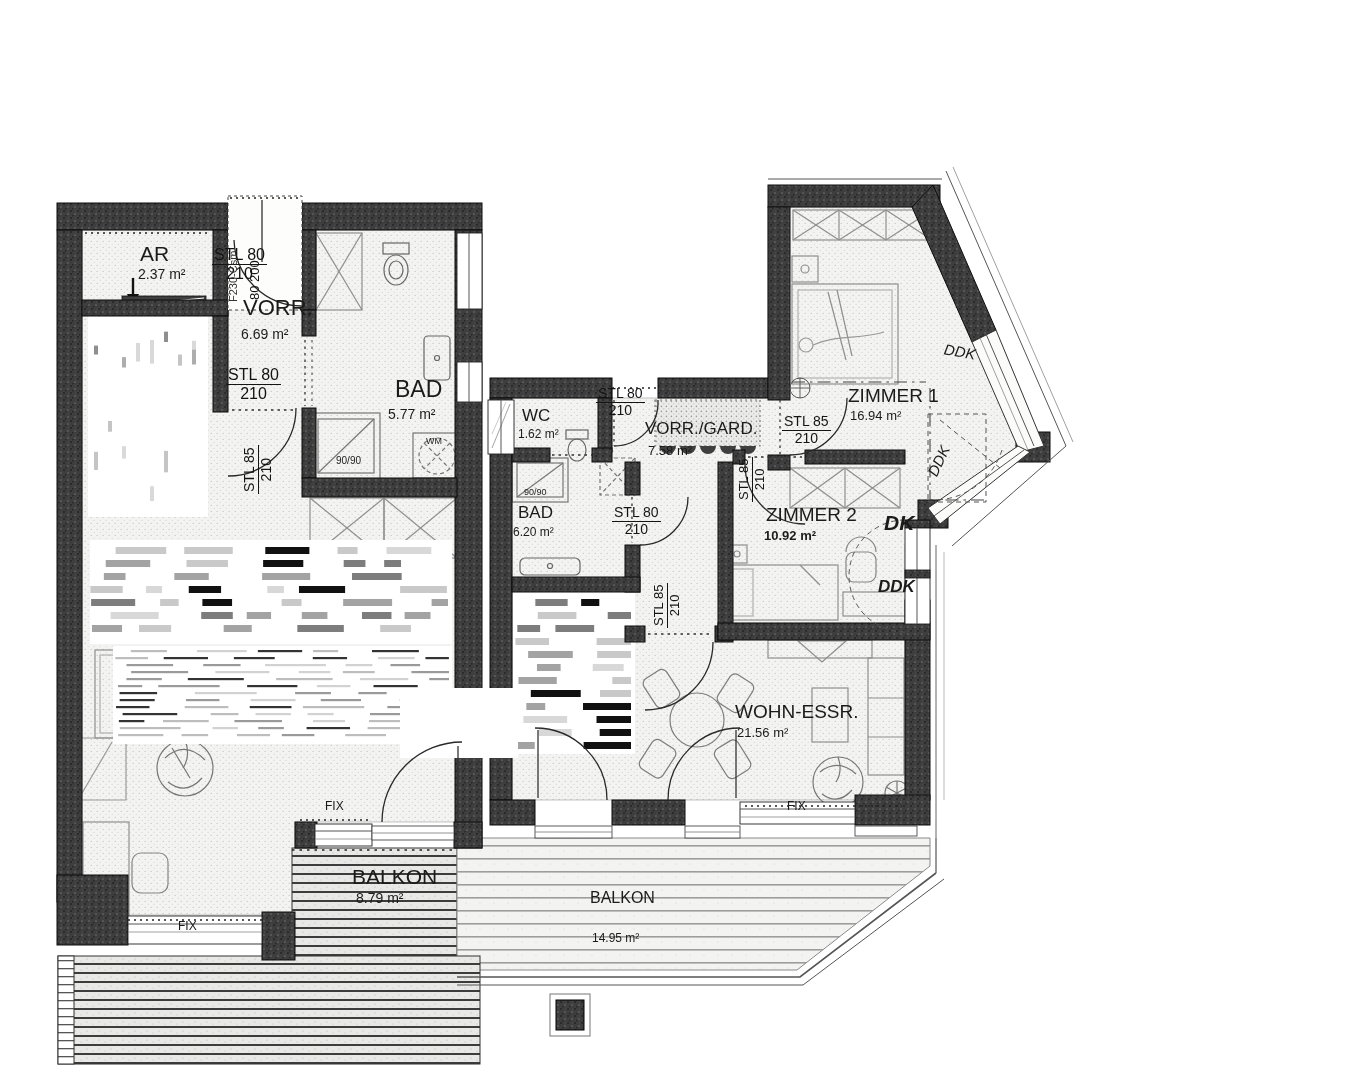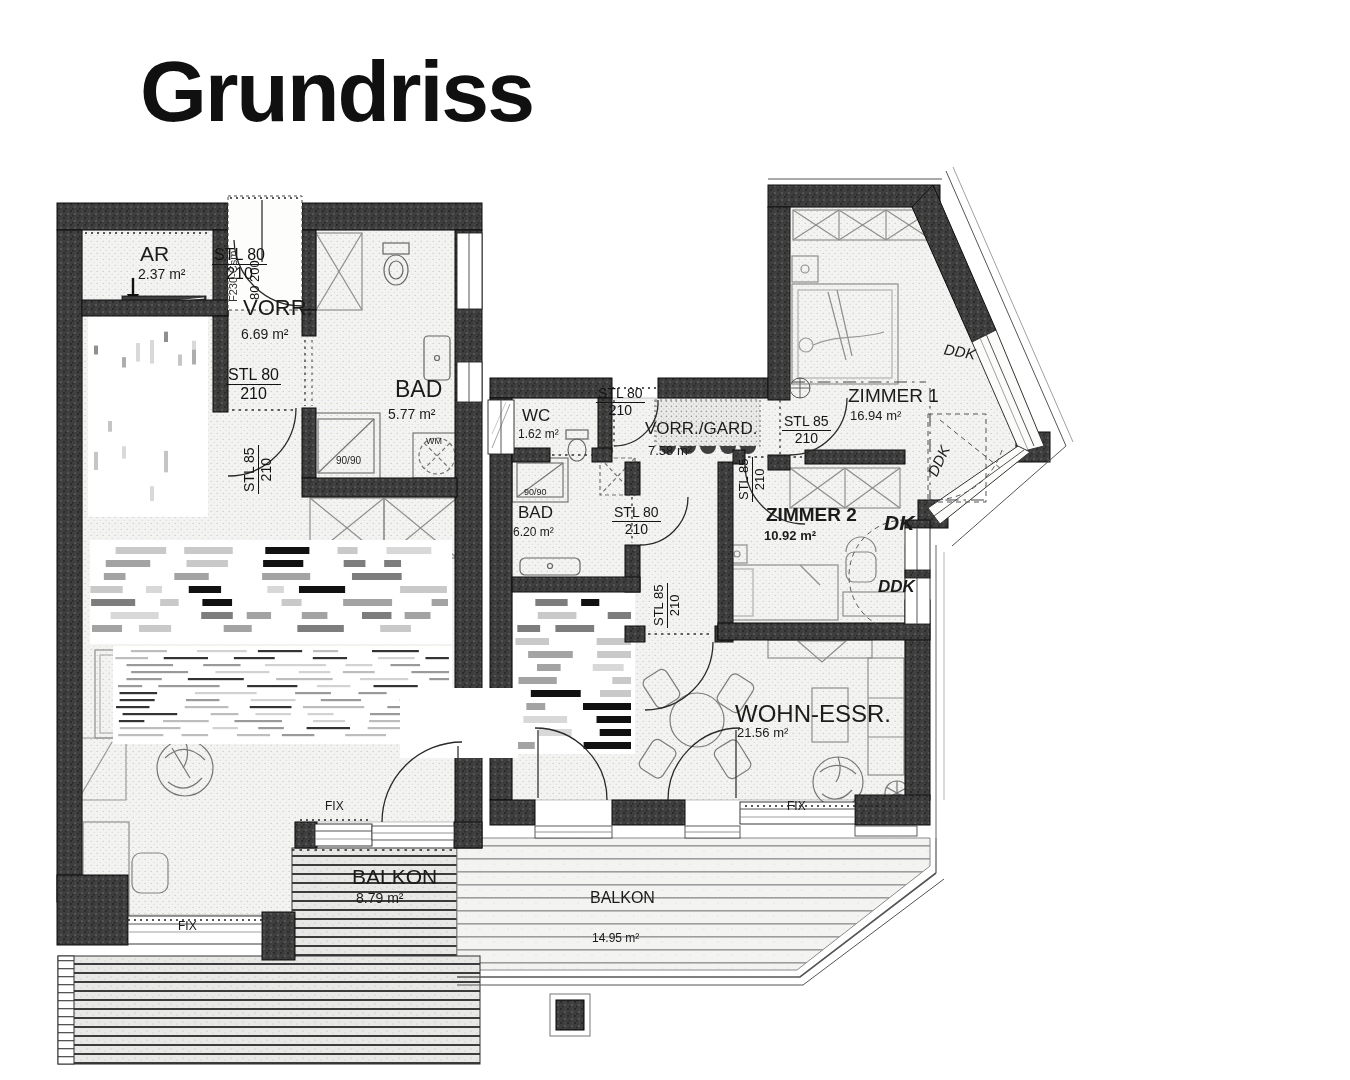--- a/index.html
+++ b/index.html
@@ -16,21 +16,20 @@
   .spec .n{border-bottom:1.5px solid #141414;padding:0 2px;}
   .rot{transform:rotate(-90deg);transform-origin:left top;}
   .ital{font-style:italic;}
   .tiny{font-size:10px;}
 </style>
 </head>
 <body>
 
 <div class="page">
 
-  <h1 class="title">Grundriss</h1>
 
   <svg class="plan-svg" width="1350" height="1080" viewBox="0 0 1350 1080">
     <defs>
       <pattern id="stip" width="6" height="6" patternUnits="userSpaceOnUse">
         <rect width="6" height="6" fill="#f3f3f1"></rect>
         <circle cx="1.2" cy="1.4" r="0.7" fill="#c9c9c9"></circle>
         <circle cx="4.2" cy="4.4" r="0.6" fill="#d8d8d8"></circle>
       </pattern>
       <pattern id="wall" width="7" height="7" patternUnits="userSpaceOnUse">
         <rect width="7" height="7" fill="#3e3e3e"></rect>
@@ -549,23 +548,23 @@
   <div class="lbl ar" style="left:356px;top:891px;font-size:14px;text-align:center;">8.79 m²</div>
 
   <div class="lbl nm" style="left:522px;top:407px;font-size:17px;text-align:right;">WC</div>
   <div class="lbl ar" style="left:518px;top:428px;font-size:12px;">1.62 m²</div>
   <div class="lbl nm" style="left:645px;top:420px;font-size:17px;">VORR./GARD.</div>
   <div class="lbl ar" style="left:648px;top:444px;font-size:13px;">7.58 m²</div>
   <div class="lbl nm" style="left:518px;top:504px;font-size:17px;">BAD</div>
   <div class="lbl ar" style="left:513px;top:526px;font-size:12px;">6.20 m²</div>
   <div class="lbl nm" style="left:848px;top:386px;font-size:19px;">ZIMMER 1</div>
   <div class="lbl ar" style="left:850px;top:409px;font-size:13px;">16.94 m²</div>
-  <div class="lbl nm" style="left:766px;top:505px;font-size:19px;font-weight:bold;">ZIMMER 2</div>
+  <div class="lbl nm" style="left:766px;top:505px;font-size:19px;">ZIMMER 2</div>
   <div class="lbl ar" style="left:764px;top:529px;font-size:13px;font-weight:bold;">10.92 m²</div>
-  <div class="lbl nm" style="left:735px;top:702px;font-size:24px;">WOHN-ESSR.</div>
+  <div class="lbl nm" style="left:735px;top:702px;font-size:19px;">WOHN-ESSR.</div>
   <div class="lbl ar" style="left:737px;top:726px;font-size:13px;">21.56 m²</div>
   <div class="lbl nm" style="left:590px;top:890px;font-size:16px;">BALKON</div>
   <div class="lbl ar" style="left:592px;top:908px;font-size:12px;margin-top:24px;">14.95 m²</div>
 
   <div class="spec" style="left:212px;top:246px;font-size:16px;">
     <span class="n">STL 80</span>
     <span class="h">210</span>
   </div>
   <div class="spec rot" style="left:248px;top:300px;font-size:13px;">
     <span>80 200</span>

